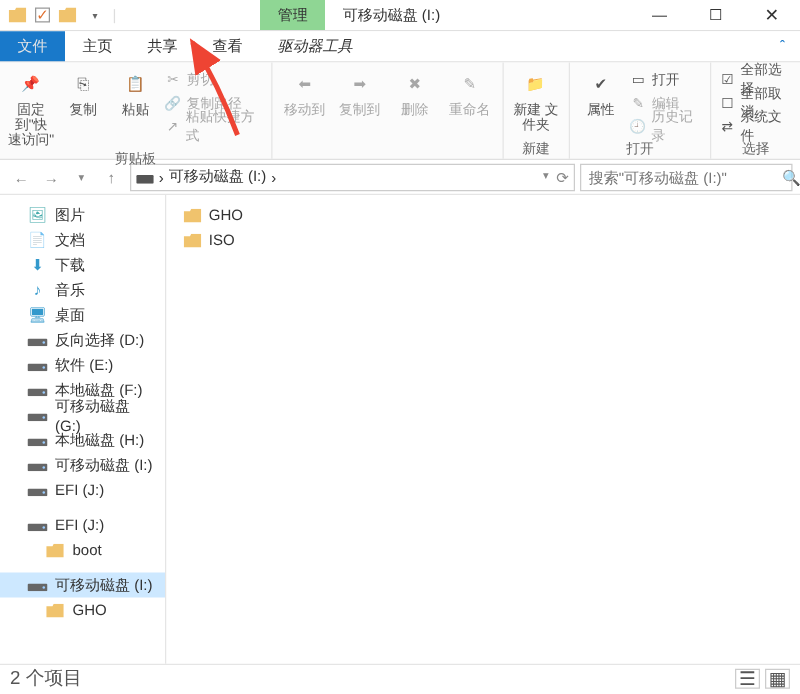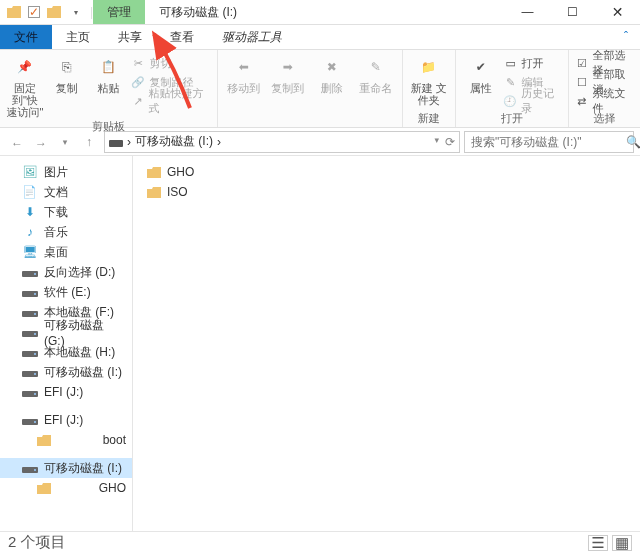--- a/index.html
+++ b/index.html
@@ -1,29 +1,29 @@
 <!DOCTYPE html>
 <html><head>
 <meta charset="utf-8">
 <style>
 * { margin: 0; padding: 0; box-sizing: border-box; font-family: "Microsoft YaHei", "Segoe UI", sans-serif; }
 body { width: 640px; height: 555px; background: #fff; font-size: 12px; color: #333; overflow: hidden; position: relative; }
 
 .titlebar { height: 25px; background: #fff; border-bottom: 1px solid #e0e0e0; display: flex; align-items: center; }
 .titlebar-left { display: flex; align-items: center; gap: 6px; padding-left: 6px; }
 .titlebar-left .qat-icon { width: 16px; height: 16px; display: flex; align-items: center; justify-content: center; }
-.titlebar-tabs { display: flex; height: 100%; }
+.titlebar-tabs { display: flex; margin-left: 115px; height: 100%; }
 .ctx-tab { background: #8fd694; color: #333; padding: 3px 14px; font-size: 12px; display: flex; align-items: center; }
 .title-text { padding: 3px 14px; display: flex; align-items: center; }
 .win-controls { margin-left: auto; display: flex; }
 .win-btn { width: 45px; height: 25px; display: flex; align-items: center; justify-content: center; font-size: 12px; }
 .win-btn.close { font-size: 14px; }
 
 .menubar { height: 25px; background: #fff; display: flex; border-bottom: 1px solid #e0e0e0; }
-.menu-file { background: #1979ca; color: #0f172a; padding: 4px 14px; display: flex; align-items: center; }
+.menu-file { background: #1979ca; color: #e5e5e5; padding: 4px 14px; display: flex; align-items: center; }
 .menu-tab { padding: 4px 14px; display: flex; align-items: center; color: #333; }
 .menu-tab.ctx { color: #333; font-style: italic; }
 .menu-help { margin-left: auto; width: 28px; display: flex; align-items: center; justify-content: center; color: #1979ca; }
 
 .ribbon { height: 78px; background: #fbfbfb; border-bottom: 1px solid #e0e0e0; display: flex; position: relative; }
 .ribbon-group { border-right: 1px solid #e5e5e5; display: flex; flex-direction: column; padding: 2px 6px 1px; }
 .ribbon-group-body { display: flex; flex: 1; gap: 4px; align-items: flex-start; }
 .ribbon-group-label { text-align: center; font-size: 11px; color: #666; padding-top: 1px; }
 .rbtn-lg { display: flex; flex-direction: column; align-items: center; justify-content: flex-start; width: 40px; padding-top: 2px; gap: 2px; color: #555; }
 .rbtn-lg .ic { width: 26px; height: 26px; display: flex; align-items: center; justify-content: center; }
@@ -40,21 +40,21 @@
 .addr-bar .fld-ic { color: #e8b84a; }
 .addr-crumb { font-size: 12px; }
 .addr-actions { margin-left: auto; display: flex; gap: 6px; color: #888; }
 .search-box { width: 170px; height: 22px; border: 1px solid #ccc; display: flex; align-items: center; padding: 0 6px; color: #888; }
 .search-box input { border: none; outline: none; flex: 1; font-size: 12px; background: transparent; }
 
 .body-area { display: flex; height: 375px; }
 .sidebar { width: 133px; border-right: 1px solid #e5e5e5; overflow-y: auto; padding: 6px 0; }
 .sb-item { display: flex; align-items: center; gap: 6px; padding: 2px 6px 2px 22px; font-size: 12px; color: #333; height: 20px; }
 .sb-item.sel { background: #cde8ff; }
-.sb-item.sub { padding-left: 36px; justify-content: space-between; }
+.sb-item.sub { padding-left: 36px; }
 .sb-item .ic { width: 16px; height: 14px; display: flex; align-items: center; justify-content: center; }
 .sb-gap { height: 8px; }
 .content { flex: 1; padding: 6px 10px; }
 .file-item { display: flex; align-items: center; gap: 6px; padding: 2px 4px; height: 20px; }
 .file-item .ic { color: #e8b84a; }
 
 .statusbar { height: 22px; border-top: 1px solid #e5e5e5; display: flex; align-items: center; padding: 0 8px; font-size: 15px; color: #555; }
 .status-right { margin-left: auto; display: flex; gap: 4px; }
 .view-btn { width: 20px; height: 16px; border: 1px solid #ccc; display: flex; align-items: center; justify-content: center; }
 

